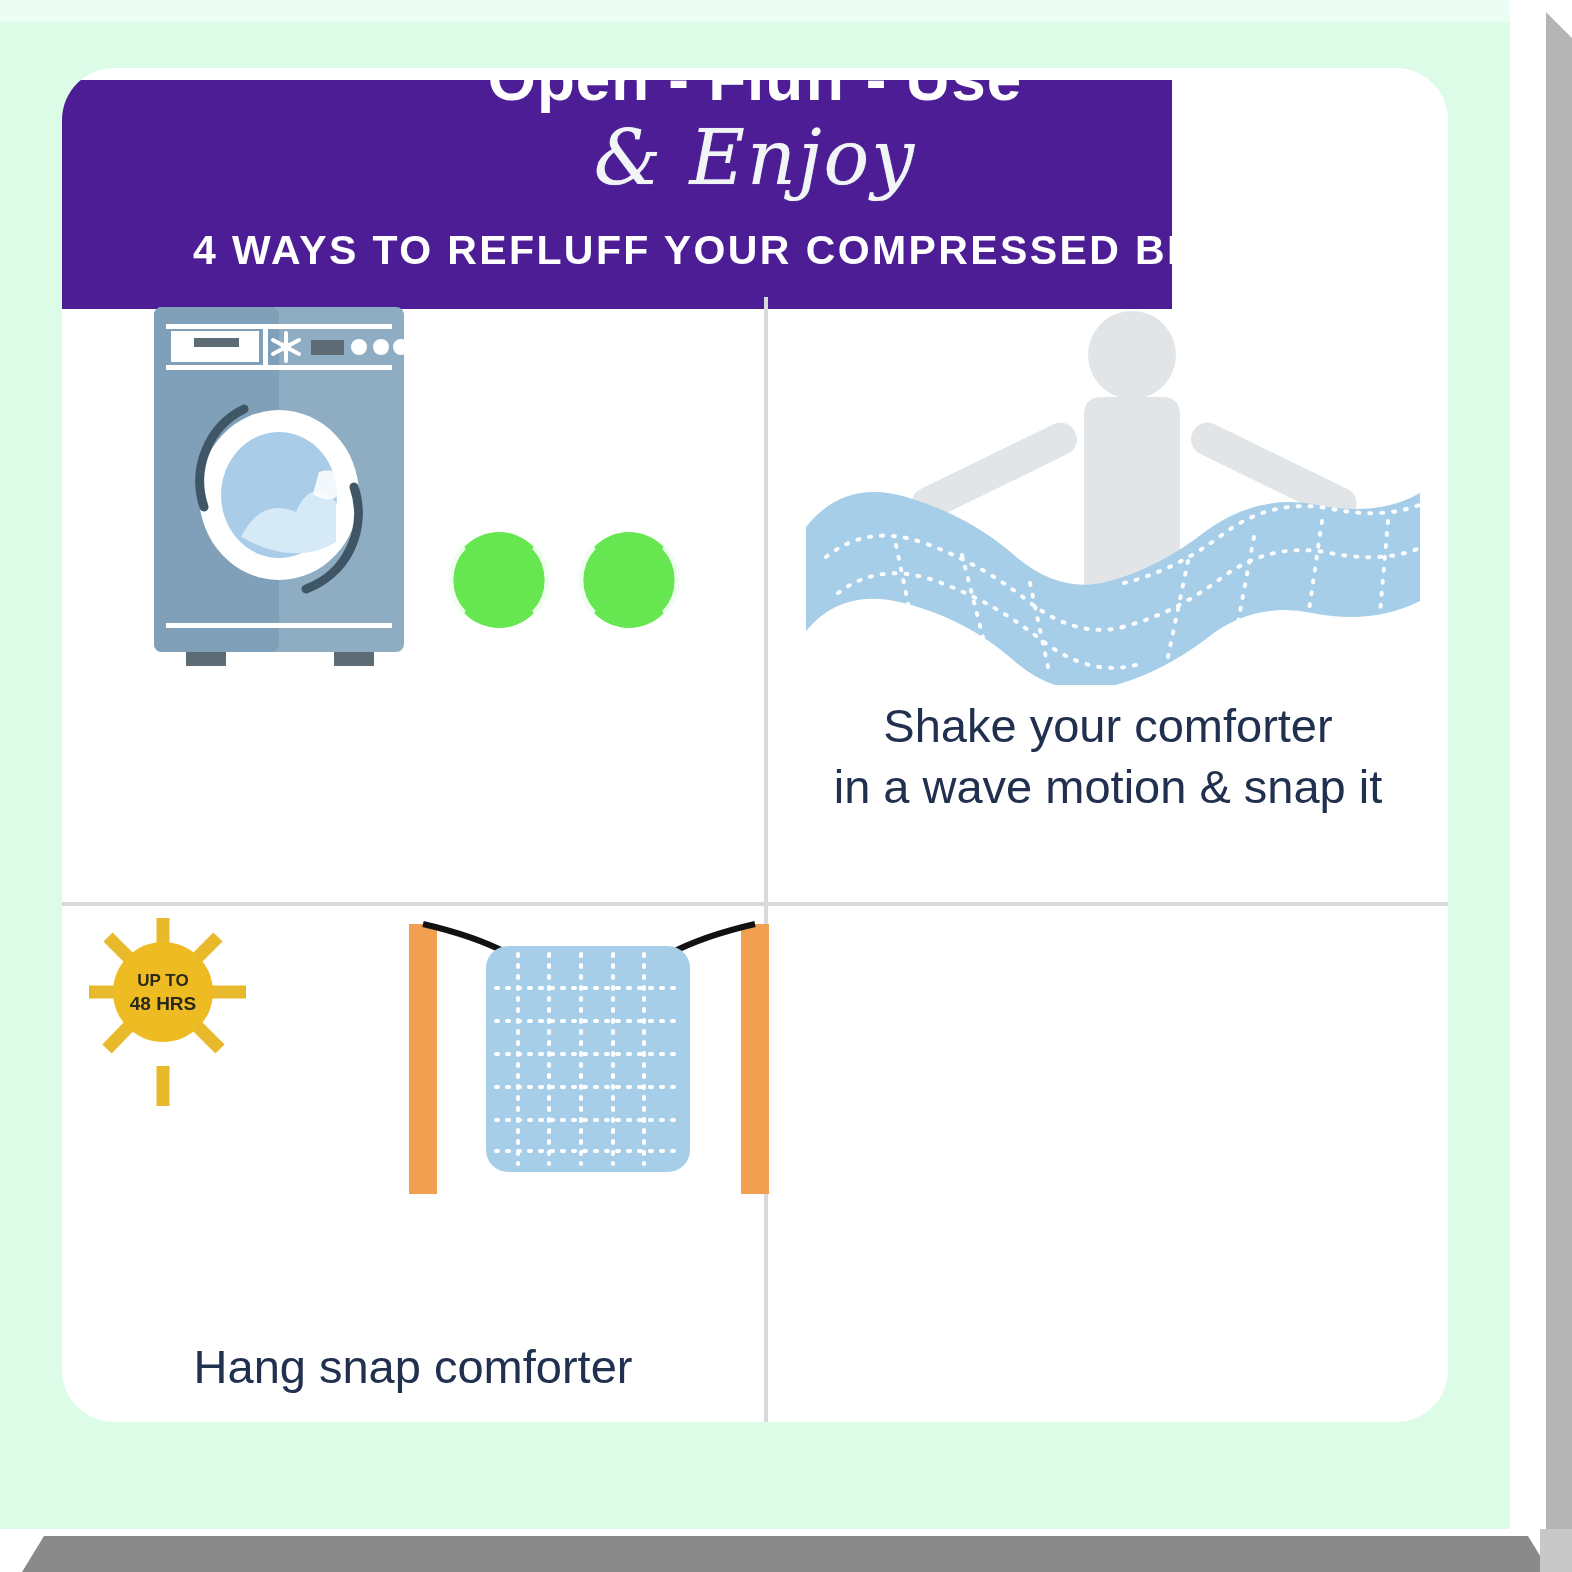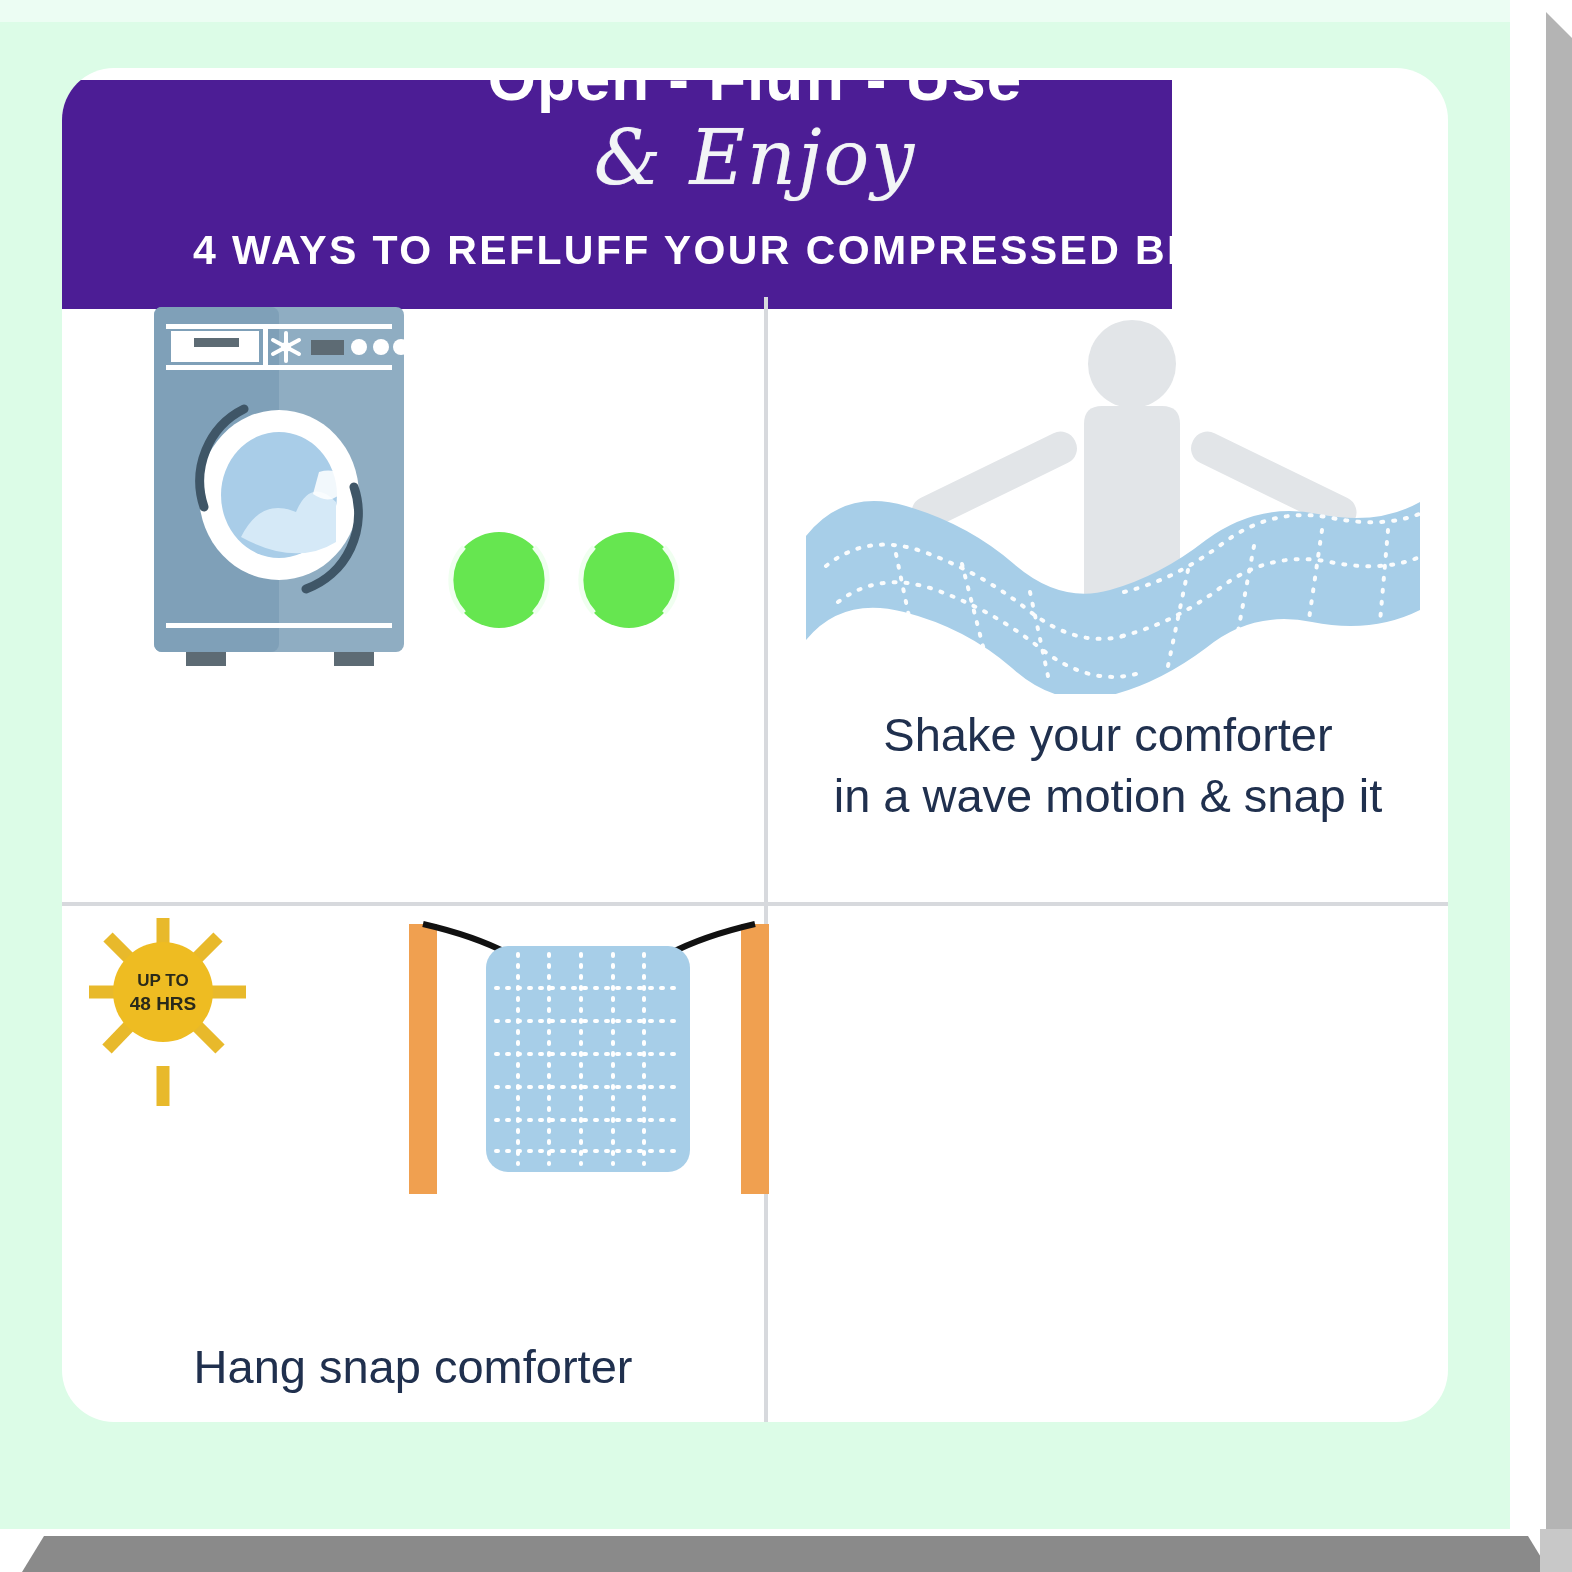--- a/index.html
+++ b/index.html
@@ -28,21 +28,21 @@
   .subtitle{ position:absolute; left:0; top:147px; width:1386px; text-align:center;
     font-size:41px; font-weight:600; color:#ffffff; letter-spacing:2.4px; white-space:nowrap;margin-left:12px; }
 
   
   .grid{ position:absolute; left:0; top:229px; width:1386px; height:1125px; }
   .vdiv{ position:absolute; left:702px; top:0; width:4px; height:1125px; background:#d7d9dd; }
   .hdiv{ position:absolute; left:0; top:605px; width:1386px; height:4px; background:#d7d9dd; }
 
   .panel{ position:absolute; }
   .p1{ left:0;     top:0;     width:702px; height:605px; }
-  .p2{ left:706px; top:17px;     width:680px; height:605px; }
+  .p2{ left:706px; top:8px;     width:680px; height:605px; }
   .p3{ left:0;     top:609px; width:702px; height:516px; }
   .p4{ left:706px; top:609px; width:680px; height:516px; }
 
   .art{ position:absolute; left:0; top:0; width:100%;padding-left:24px; }
   .caption{ position:absolute; left:0; width:100%; text-align:center;
     font-size:47px; font-weight:400; color:#20304e; line-height:1.30; }
   .cap-top-1{ top:390px; }
   .cap-top-2{ top:390px; }
   .cap-top-3{ top:430px; }
   .cap-top-4{ top:430px; }

